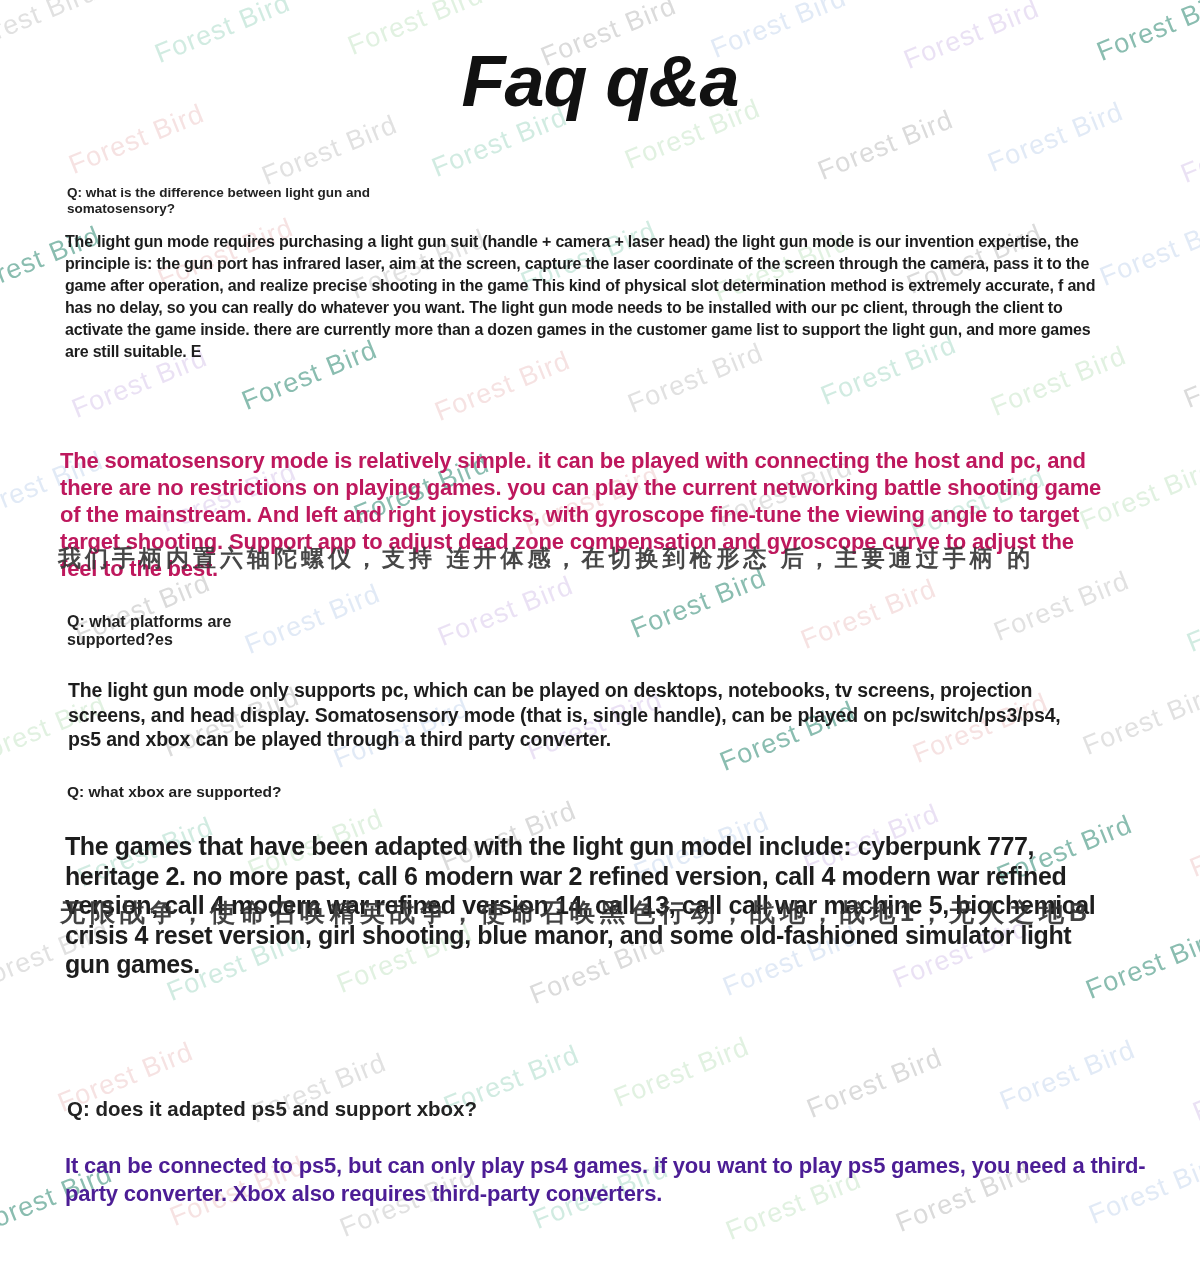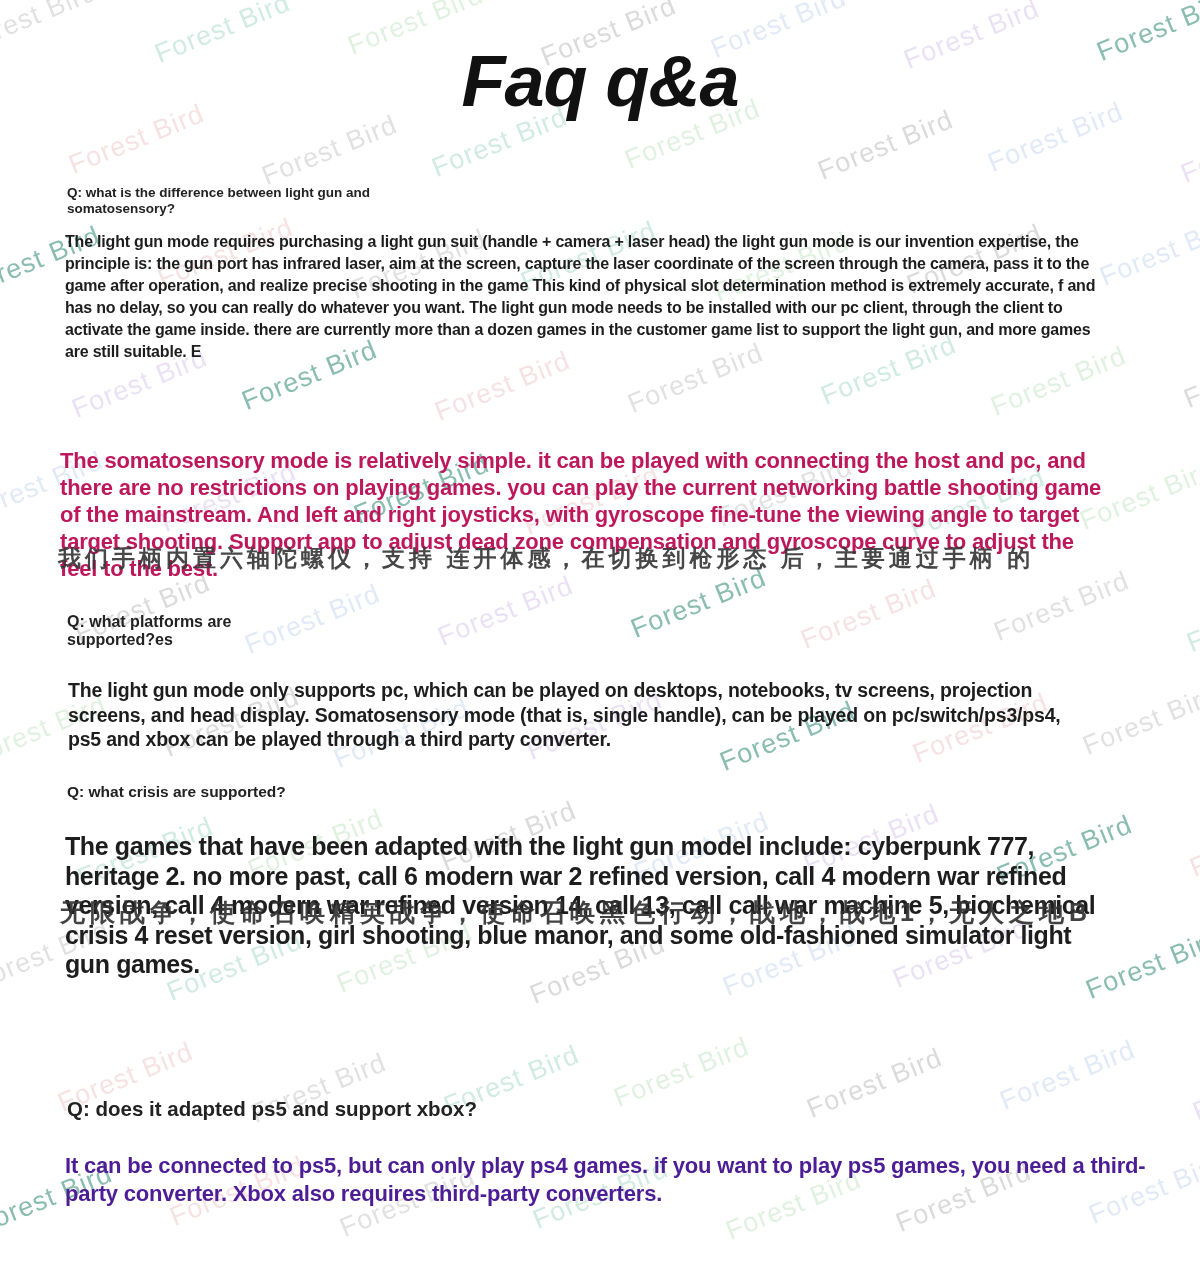--- a/index.html
+++ b/index.html
@@ -173,21 +173,21 @@
   <div class="content answer a1">The light gun mode requires purchasing a light gun suit (handle + camera + laser head) the light gun mode is our invention expertise, the principle is: the gun port has infrared laser, aim at the screen, capture the laser coordinate of the screen through the camera, pass it to the game after operation, and realize precise shooting in the game This kind of physical slot determination method is extremely accurate, f and has no delay, so you can really do whatever you want. The light gun mode needs to be installed with our pc client, through the client to activate the game inside. there are currently more than a dozen games in the customer game list to support the light gun, and more games are still suitable. E</div>
 
   <div class="content answer a2">The somatosensory mode is relatively simple. it can be played with connecting the host and pc, and there are no restrictions on playing games. you can play the current networking battle shooting game of the mainstream. And left and right joysticks, with gyroscope fine-tune the viewing angle to target target shooting. Support app to adjust dead zone compensation and gyroscope curve to adjust the feel to the best.</div>
 
   <div class="content overlay-cn-1">我们手柄内置六轴陀螺仪，支持 连开体感，在切换到枪形态 后，主要通过手柄 的</div>
 
   <div class="content q-heading q2">Q: what platforms are supported?es</div>
 
   <div class="content answer a3">The light gun mode only supports pc, which can be played on desktops, notebooks, tv screens, projection screens, and head display. Somatosensory mode (that is, single handle), can be played on pc/switch/ps3/ps4, ps5 and xbox can be played through a third party converter.</div>
 
-  <div class="content q-heading q3">Q: what crisis are supported?</div>
+  <div class="content q-heading q3">Q: what xbox are supported?</div>
 
   <div class="content answer a4">The games that have been adapted with the light gun model include: cyberpunk 777, heritage 2. no more past, call 6 modern war 2 refined version, call 4 modern war refined version, call 4 modern war refined version 14, call 13, call call war machine 5, biochemical crisis 4 reset version, girl shooting, blue manor, and some old-fashioned simulator light gun games.</div>
 
   <div class="content overlay-cn-2">无限战争，使命召唤精英战争，使命召唤黑色行动，战地，战地1，无人之地B</div>
 
 
   <div class="content q-heading q4">Q: does it adapted ps5 and support xbox?</div>
 
   <div class="content answer a6">It can be connected to ps5, but can only play ps4 games. if you want to play ps5 games, you need a third-party converter. Xbox also requires third-party converters.</div>
 

